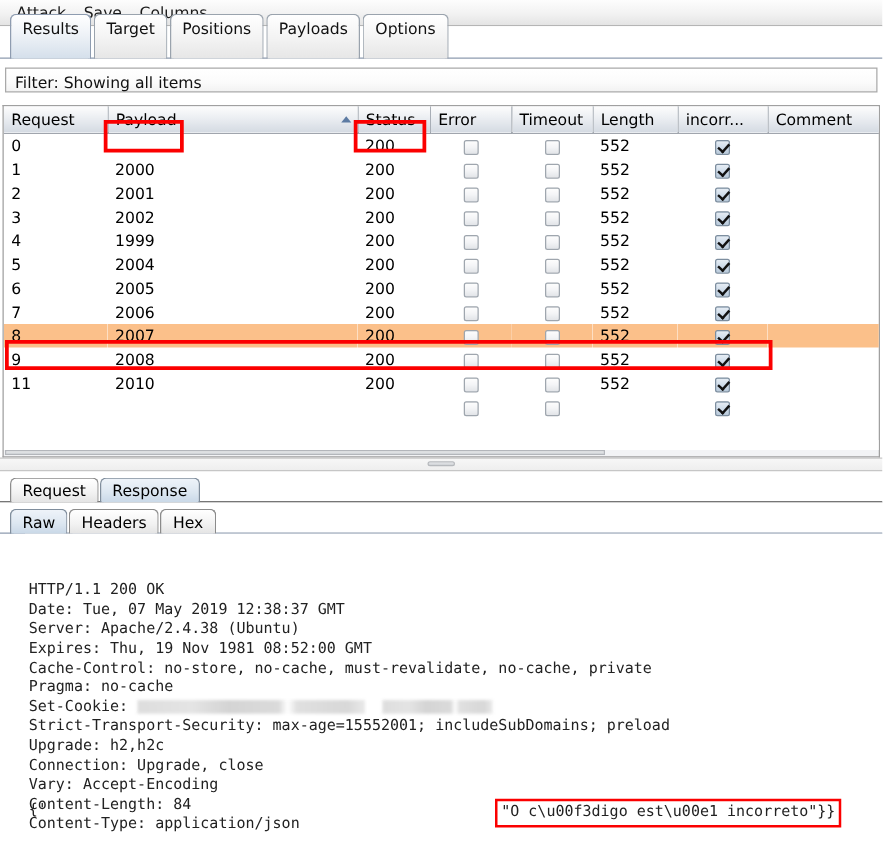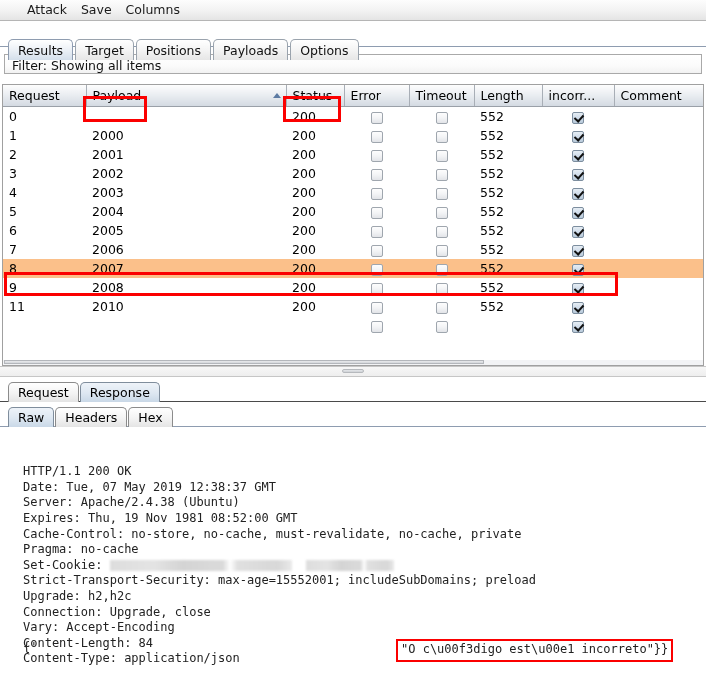--- a/index.html
+++ b/index.html
@@ -17,21 +17,21 @@
     position: relative;
   }
 
   
   .menubar {
     height: 21px;
     background: linear-gradient(to bottom, #fdfdfd 0%, #f2f2f2 55%, #e4e4e4 100%);
     border-bottom: 1px solid #b5b5b5;
     display: flex;
     align-items: center;
-    padding-left: 20px;
+    padding-left: 6px;
     box-sizing: border-box;
   }
   .menubar .mi {
     padding: 1px 7px 2px 7px;
     font-size: 12.5px;
     color: #1a1a1a;
     cursor: default;
   }
 
   
@@ -39,34 +39,34 @@
     height: 26px;
     background: #ffffff;
     position: relative;
     display: flex;
     align-items: flex-end;
     padding-left: 8px;
     box-sizing: border-box;
     border-bottom: 1px solid #8e9cb0;
   }
   .tabstrip .tab {
-    height: 21px;
+    height: 36px;
     line-height: 21px;
     padding: 0 9px;
     margin-right: 2px;
     font-size: 12.5px;
     border: 1px solid #9aa3ad;
     border-bottom: none;
     border-radius: 5px 5px 0 0;
     background: linear-gradient(to bottom, #ffffff 0%, #f4f4f4 50%, #e6e6e6 100%);
     color: #111;
     box-sizing: border-box;
     cursor: default;
     position: relative;
-    top: 14px;
+    top: 1px;
   }
   .tabstrip .tab.active {
     background: linear-gradient(to bottom, #ffffff 0%, #eef2f7 45%, #d4dfeb 100%);
     border-color: #8e9cb0;
     font-weight: normal;
     z-index: 2;
   }
 
   
   .filterwrap {
@@ -412,21 +412,21 @@
           <td>2002</td>
           <td>200</td>
           <td class="cbcell"><span class="cb"></span></td>
           <td class="cbcell"><span class="cb"></span></td>
           <td>552</td>
           <td class="cbcell"><span class="cb checked"></span></td>
           <td></td>
         </tr>
         <tr class="row">
           <td>4</td>
-          <td>2003</td>
+          <td>1999</td>
           <td>200</td>
           <td class="cbcell"><span class="cb"></span></td>
           <td class="cbcell"><span class="cb"></span></td>
           <td>552</td>
           <td class="cbcell"><span class="cb checked"></span></td>
           <td></td>
         </tr>
         <tr class="row">
           <td>5</td>
           <td>2004</td>

